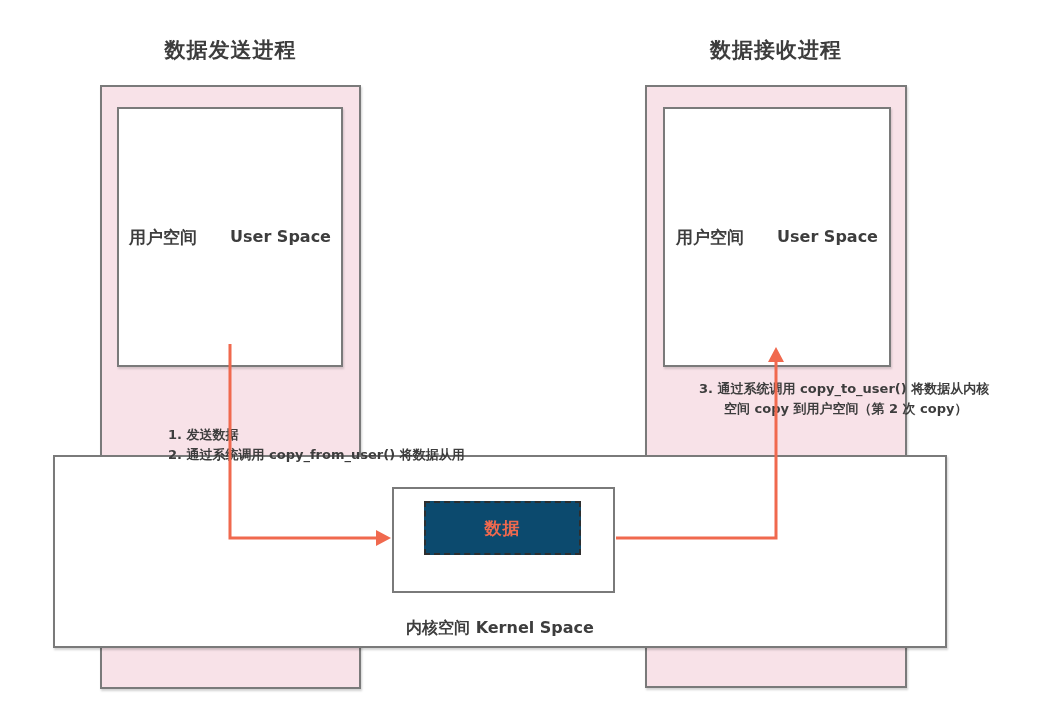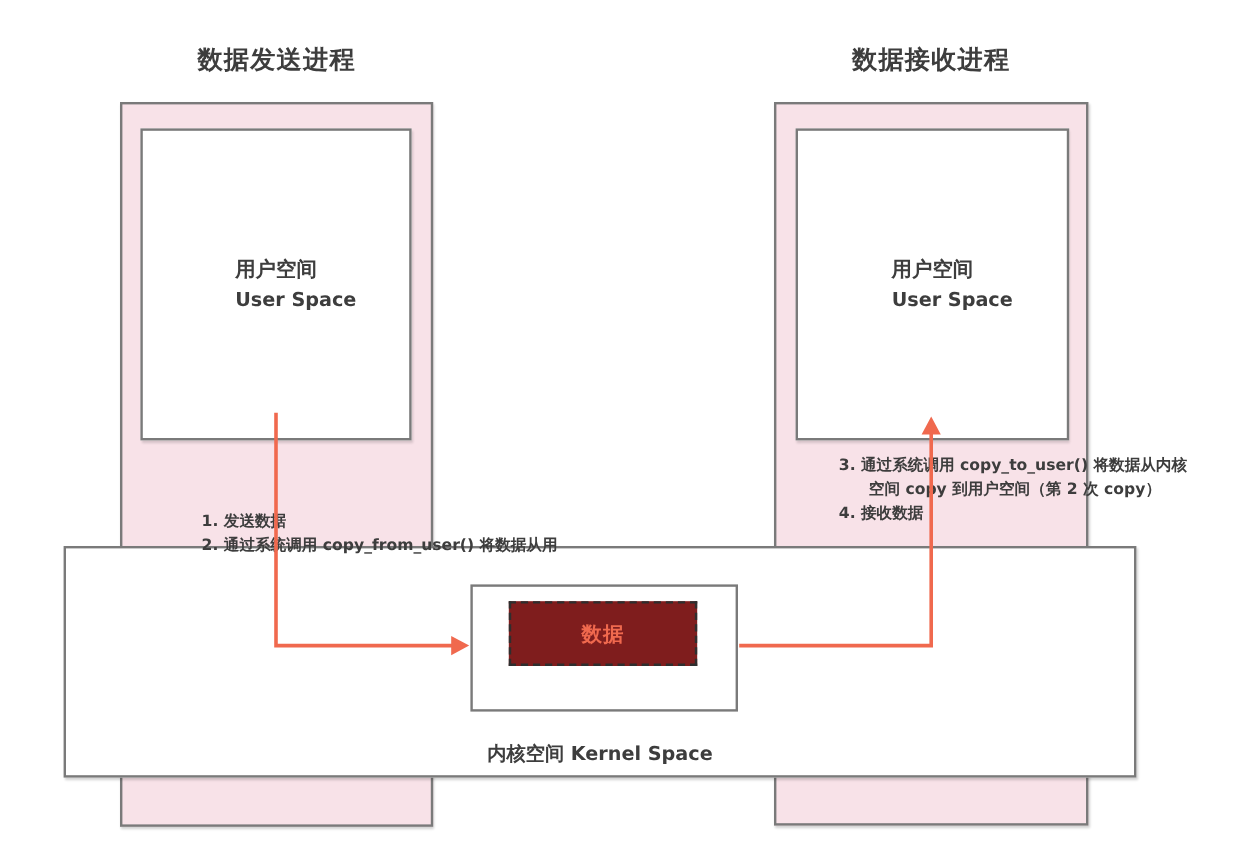--- a/index.html
+++ b/index.html
@@ -36,21 +36,20 @@
     z-index: 2;
   }
 
   .user-box {
     position: absolute;
     background: #ffffff;
     border: 2px solid #7a7a7a;
     box-shadow: 1px 2px 2px rgba(0,0,0,0.15);
     z-index: 3;
     display: flex;
-    flex-direction: column;
     align-items: center;
     justify-content: center;
   }
   .user-left  { left: 117px; top: 107px; width: 226px; height: 260px; }
   .user-right { left: 663px; top: 107px; width: 228px; height: 260px; }
   .user-cn { font-size: 17px; font-weight: 700; line-height: 26px; }
   .user-en { font-size: 16px; font-weight: 700; line-height: 24px; margin-left: 33px; }
 
   
   .proc-title {
@@ -87,21 +86,21 @@
     left: 392px; top: 487px;
     width: 223px; height: 106px;
     background: #ffffff;
     border: 2px solid #7a7a7a;
     z-index: 3;
   }
   .data-box {
     position: absolute;
     left: 424px; top: 501px;
     width: 157px; height: 54px;
-    background: #7f1d1d;
+    background: #0c4a6e;
     border: 2px dashed #2e2e2e;
     z-index: 4;
     display: flex;
     align-items: center;
     justify-content: center;
     font-size: 17px;
     font-weight: 700;
     letter-spacing: 1px;
     color: #f0694e;
   }
@@ -155,21 +154,20 @@
     <div class="user-en">User Space</div>
   </div>
 
   <div class="steps steps-left">
     <div>1. 发送数据</div>
     <div>2. 通过系统调用 copy_from_user() 将数据从用</div>
   </div>
   <div class="steps steps-right">
     <div>3. 通过系统调用 copy_to_user() 将数据从内核</div>
     <div class="indent">空间 copy 到用户空间（第 2 次 copy）</div>
-    <div>4. 接收数据</div>
   </div>
 
   <div class="buffer-box"></div>
   <div class="data-box">数据</div>
   <div class="kernel-label">内核空间 Kernel Space</div>
 
   <svg class="arrow-layer" viewBox="0 0 1050 723" xmlns="http://www.w3.org/2000/svg">
 
     <g>
       <polyline points="230,344 230,538 378,538" fill="none" stroke="#f0694e" stroke-width="3"></polyline>

